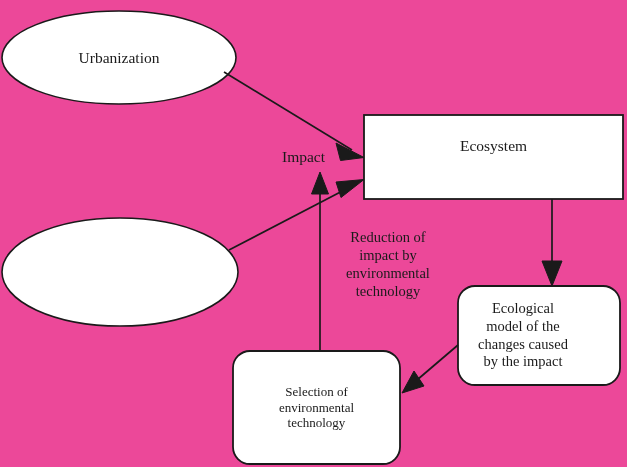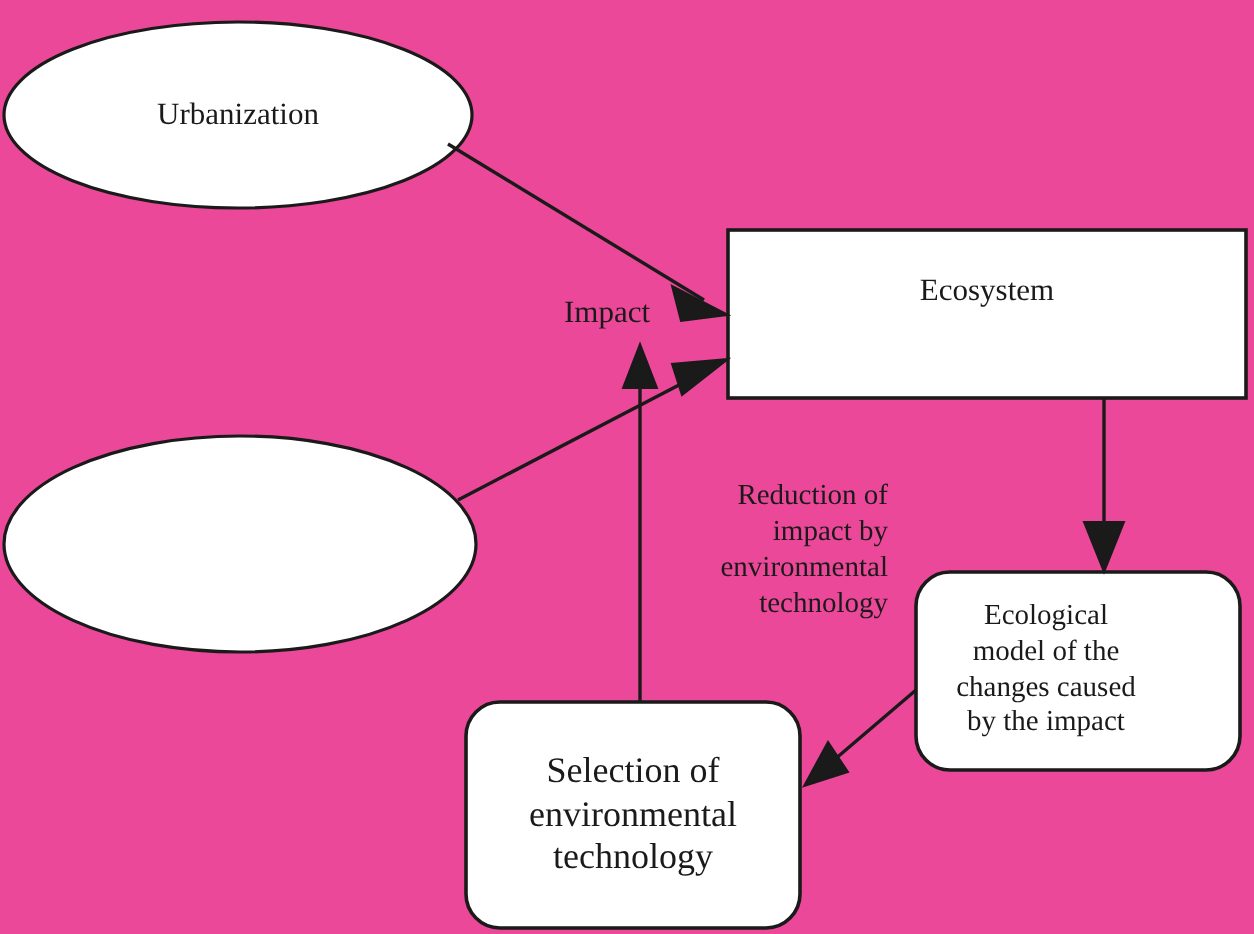--- a/index.html
+++ b/index.html
@@ -54,33 +54,32 @@
   #label-ecosystem {
     left: 364px; top: 115px; width: 259px; height: 62px;
     font-size: 15.5px;
   }
   #label-ecological-model {
     left: 458px; top: 286px; width: 130px; height: 99px;
     font-size: 14.5px;
   }
   #label-selection {
     left: 233px; top: 351px; width: 167px; height: 113px;
-    font-size: 18px;
+    font-size: 13px;
   }
   #label-impact {
     left: 282px; top: 147px;
     font-size: 15.5px;
     text-align: left;
   }
   #label-reduction {
     left: 332px; top: 229px;
     width: 112px;
     font-size: 14.5px;
-    text-align: right;
-    margin-top: 11px;
+    text-align: center;
   }
 </style>
 </head>
 <body>
 
 <div id="diagram-root">
 
   <svg id="diagram-svg" viewBox="0 0 627 467">
 
     <ellipse cx="119" cy="57.5" rx="117" ry="46.5" fill="#ffffff" stroke="#1a1a1a" stroke-width="1.6"></ellipse>

